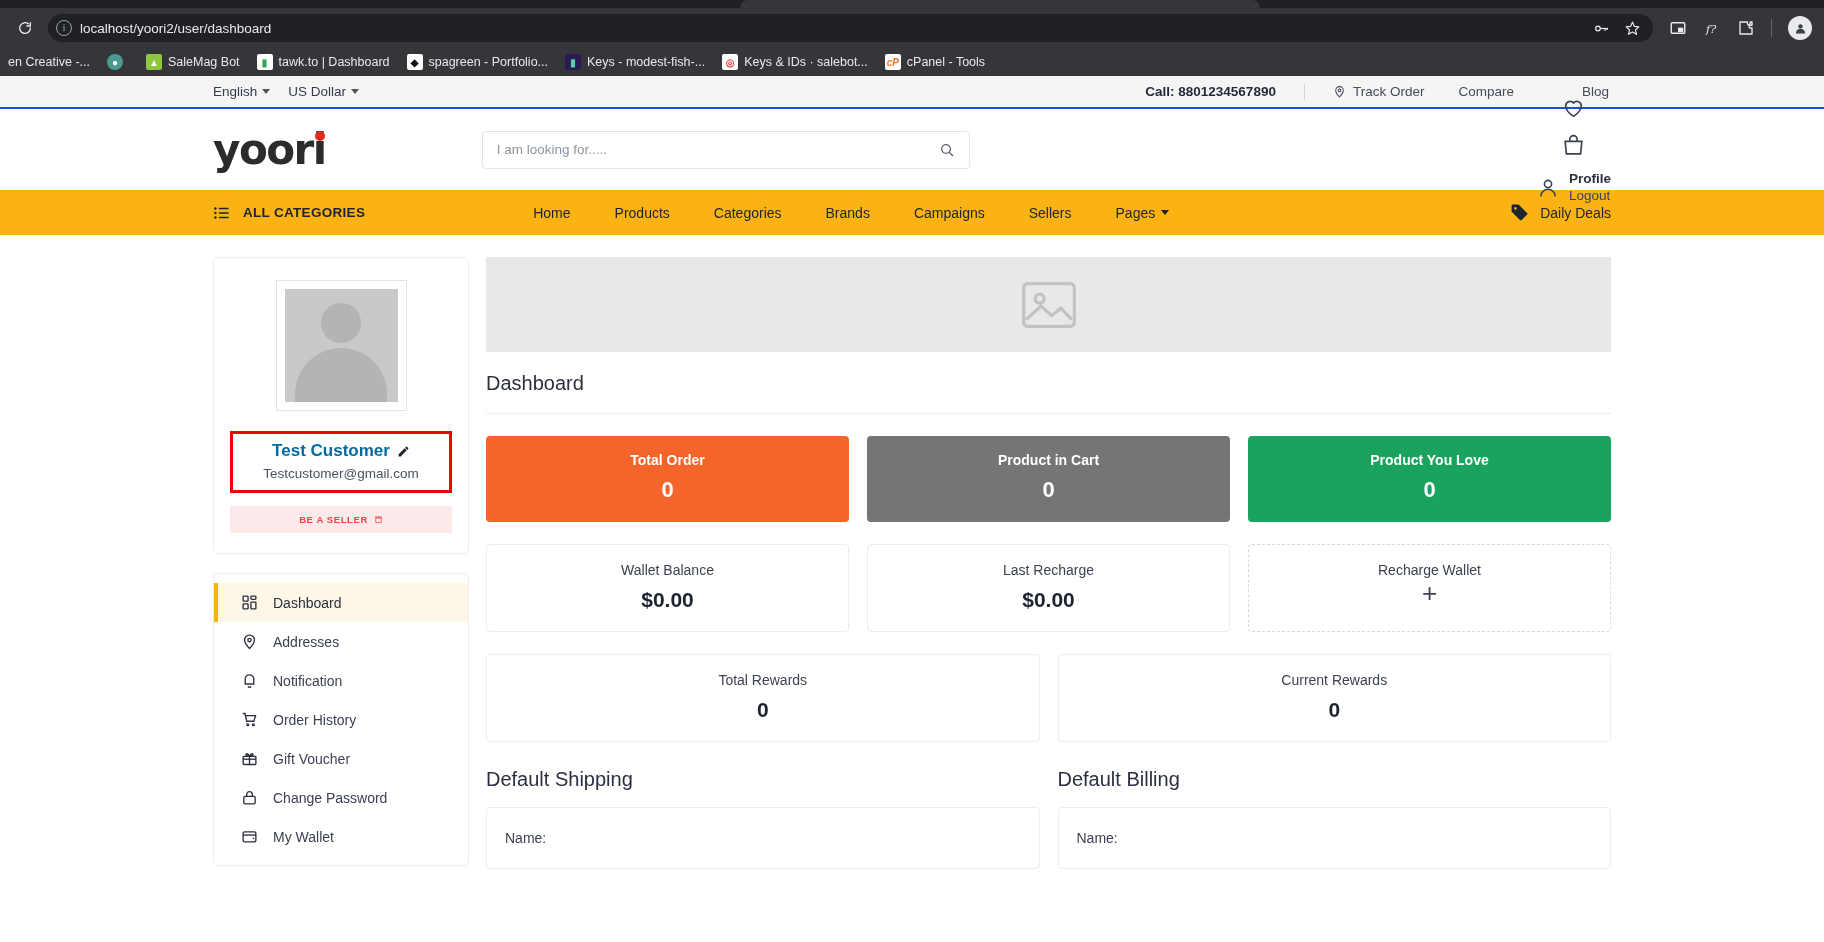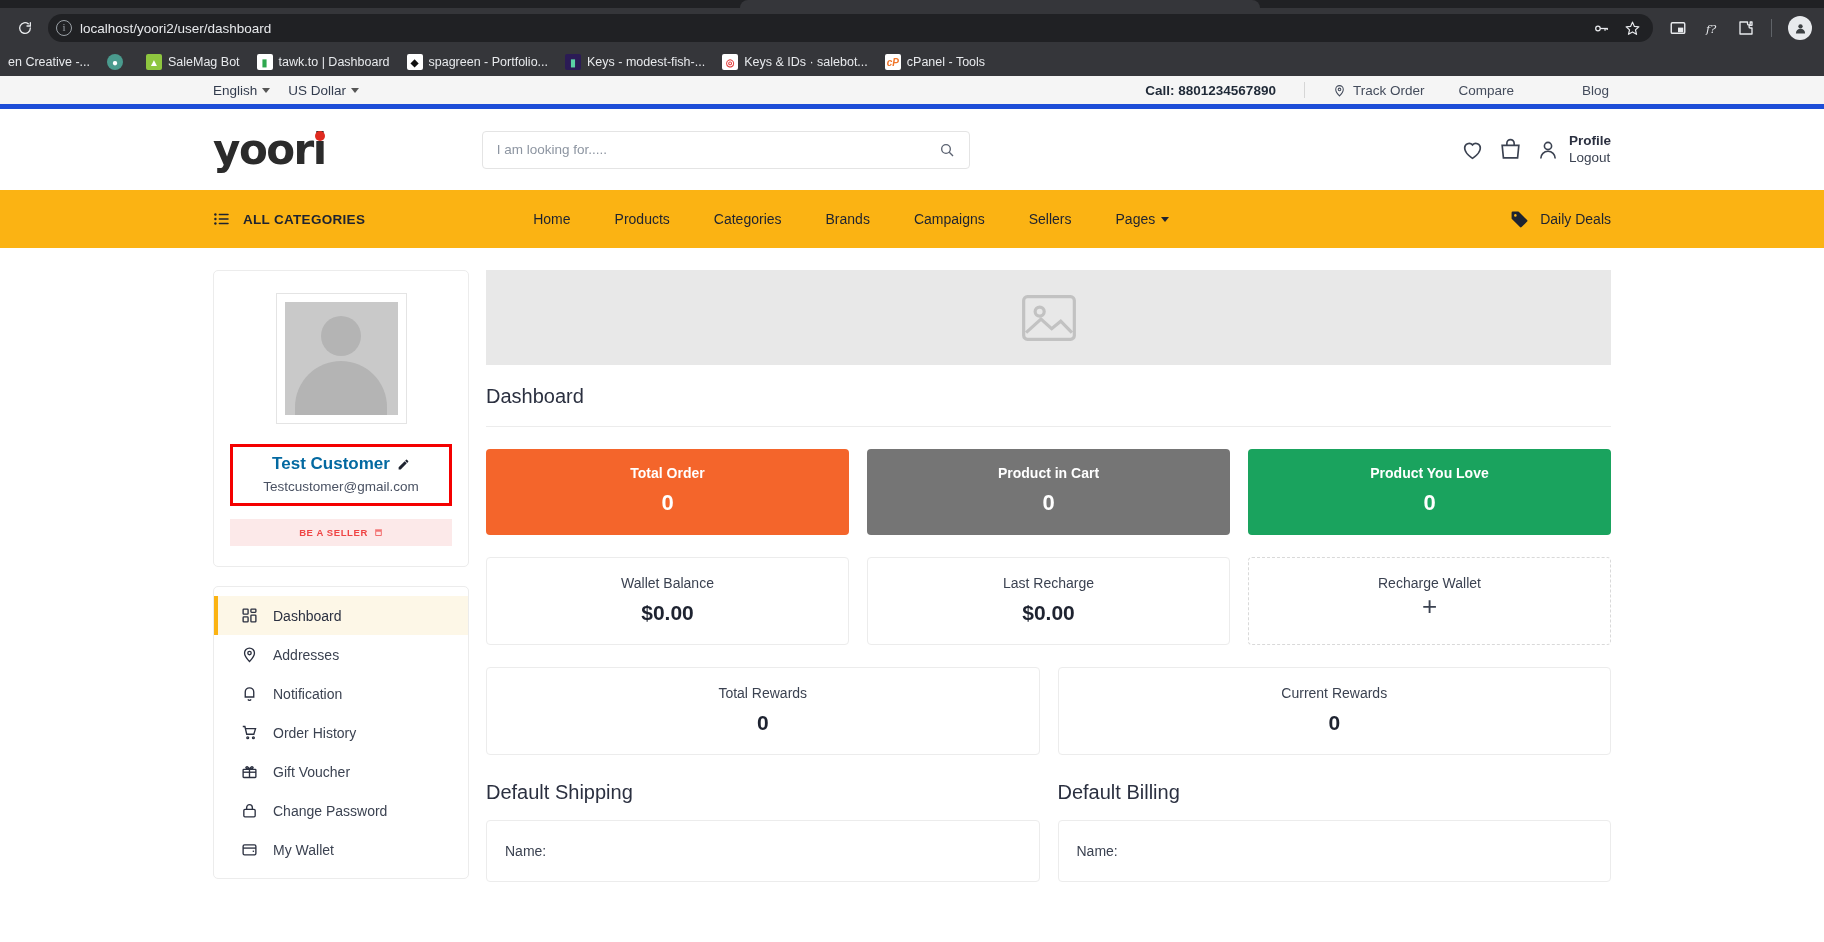--- a/index.html
+++ b/index.html
@@ -104,21 +104,21 @@
   }
 
   
   .topbar {
     height: 33px;
     background: #f5f5f5;
     display: flex;
     align-items: center;
     font-size: 13.5px;
     color: #333c4e;
-    border-bottom: 5px solid #1d4ed8;
+    border-bottom: 2px solid #1d4ed8;
   }
   .topbar-left { display: flex; align-items: center; gap: 18px; padding-left: 213px; }
   .tb-sel { display: flex; align-items: center; gap: 5px; cursor: pointer; }
   .caret { width: 0; height: 0; border-left: 4px solid transparent; border-right: 4px solid transparent; border-top: 5px solid #555; }
   .topbar-mid { margin-left: auto; display: flex; align-items: center; gap: 0; }
   .call { font-weight: bold; color: #1f2937; font-size: 13.5px; }
   .tb-div { width: 1px; height: 16px; background: #d6d6d6; margin: 0 28px; }
   .tb-link { display: flex; align-items: center; gap: 7px; color: #444c5c; font-size: 13.5px; }
   .topbar-right { display: flex; align-items: center; }
   .tb-item { padding: 0 34px; font-size: 13.5px; color: #444c5c; }
@@ -172,30 +172,31 @@
   .search-btn {
     width: 44px; height: 100%;
     display: flex; align-items: center; justify-content: center;
     background: transparent; border: none; cursor: pointer;
   }
   .header-icons {
     margin-left: auto;
     display: flex;
     align-items: center;
     gap: 13px;
+    flex-direction: column;
   }
   .hicon { color: #3b4251; display: flex; align-items: center; cursor: pointer; }
   .profile-block { display: flex; align-items: center; gap: 9px; cursor: pointer; }
   .profile-texts { display: flex; flex-direction: column; line-height: 1.25; }
   .p-name { font-size: 13.5px; font-weight: bold; color: #2b3040; }
   .p-logout { font-size: 13.5px; color: #3b4251; }
 
   
   .catnav {
-    height: 58px;
+    height: 45px;
     background: #fbb313;
     display: flex;
     padding-left: 213px;
     padding-right: 213px;
   }
   .allcat { display: flex; align-items: center; gap: 12px; cursor: pointer; }
   .allcat-label { font-size: 13.5px; font-weight: bold; color: #1e2330; letter-spacing: 0.3px; }
   .mainnav { display: flex; align-items: center; margin-left: 146px; gap: 0; }
   .mainnav a {
     font-size: 14px;

